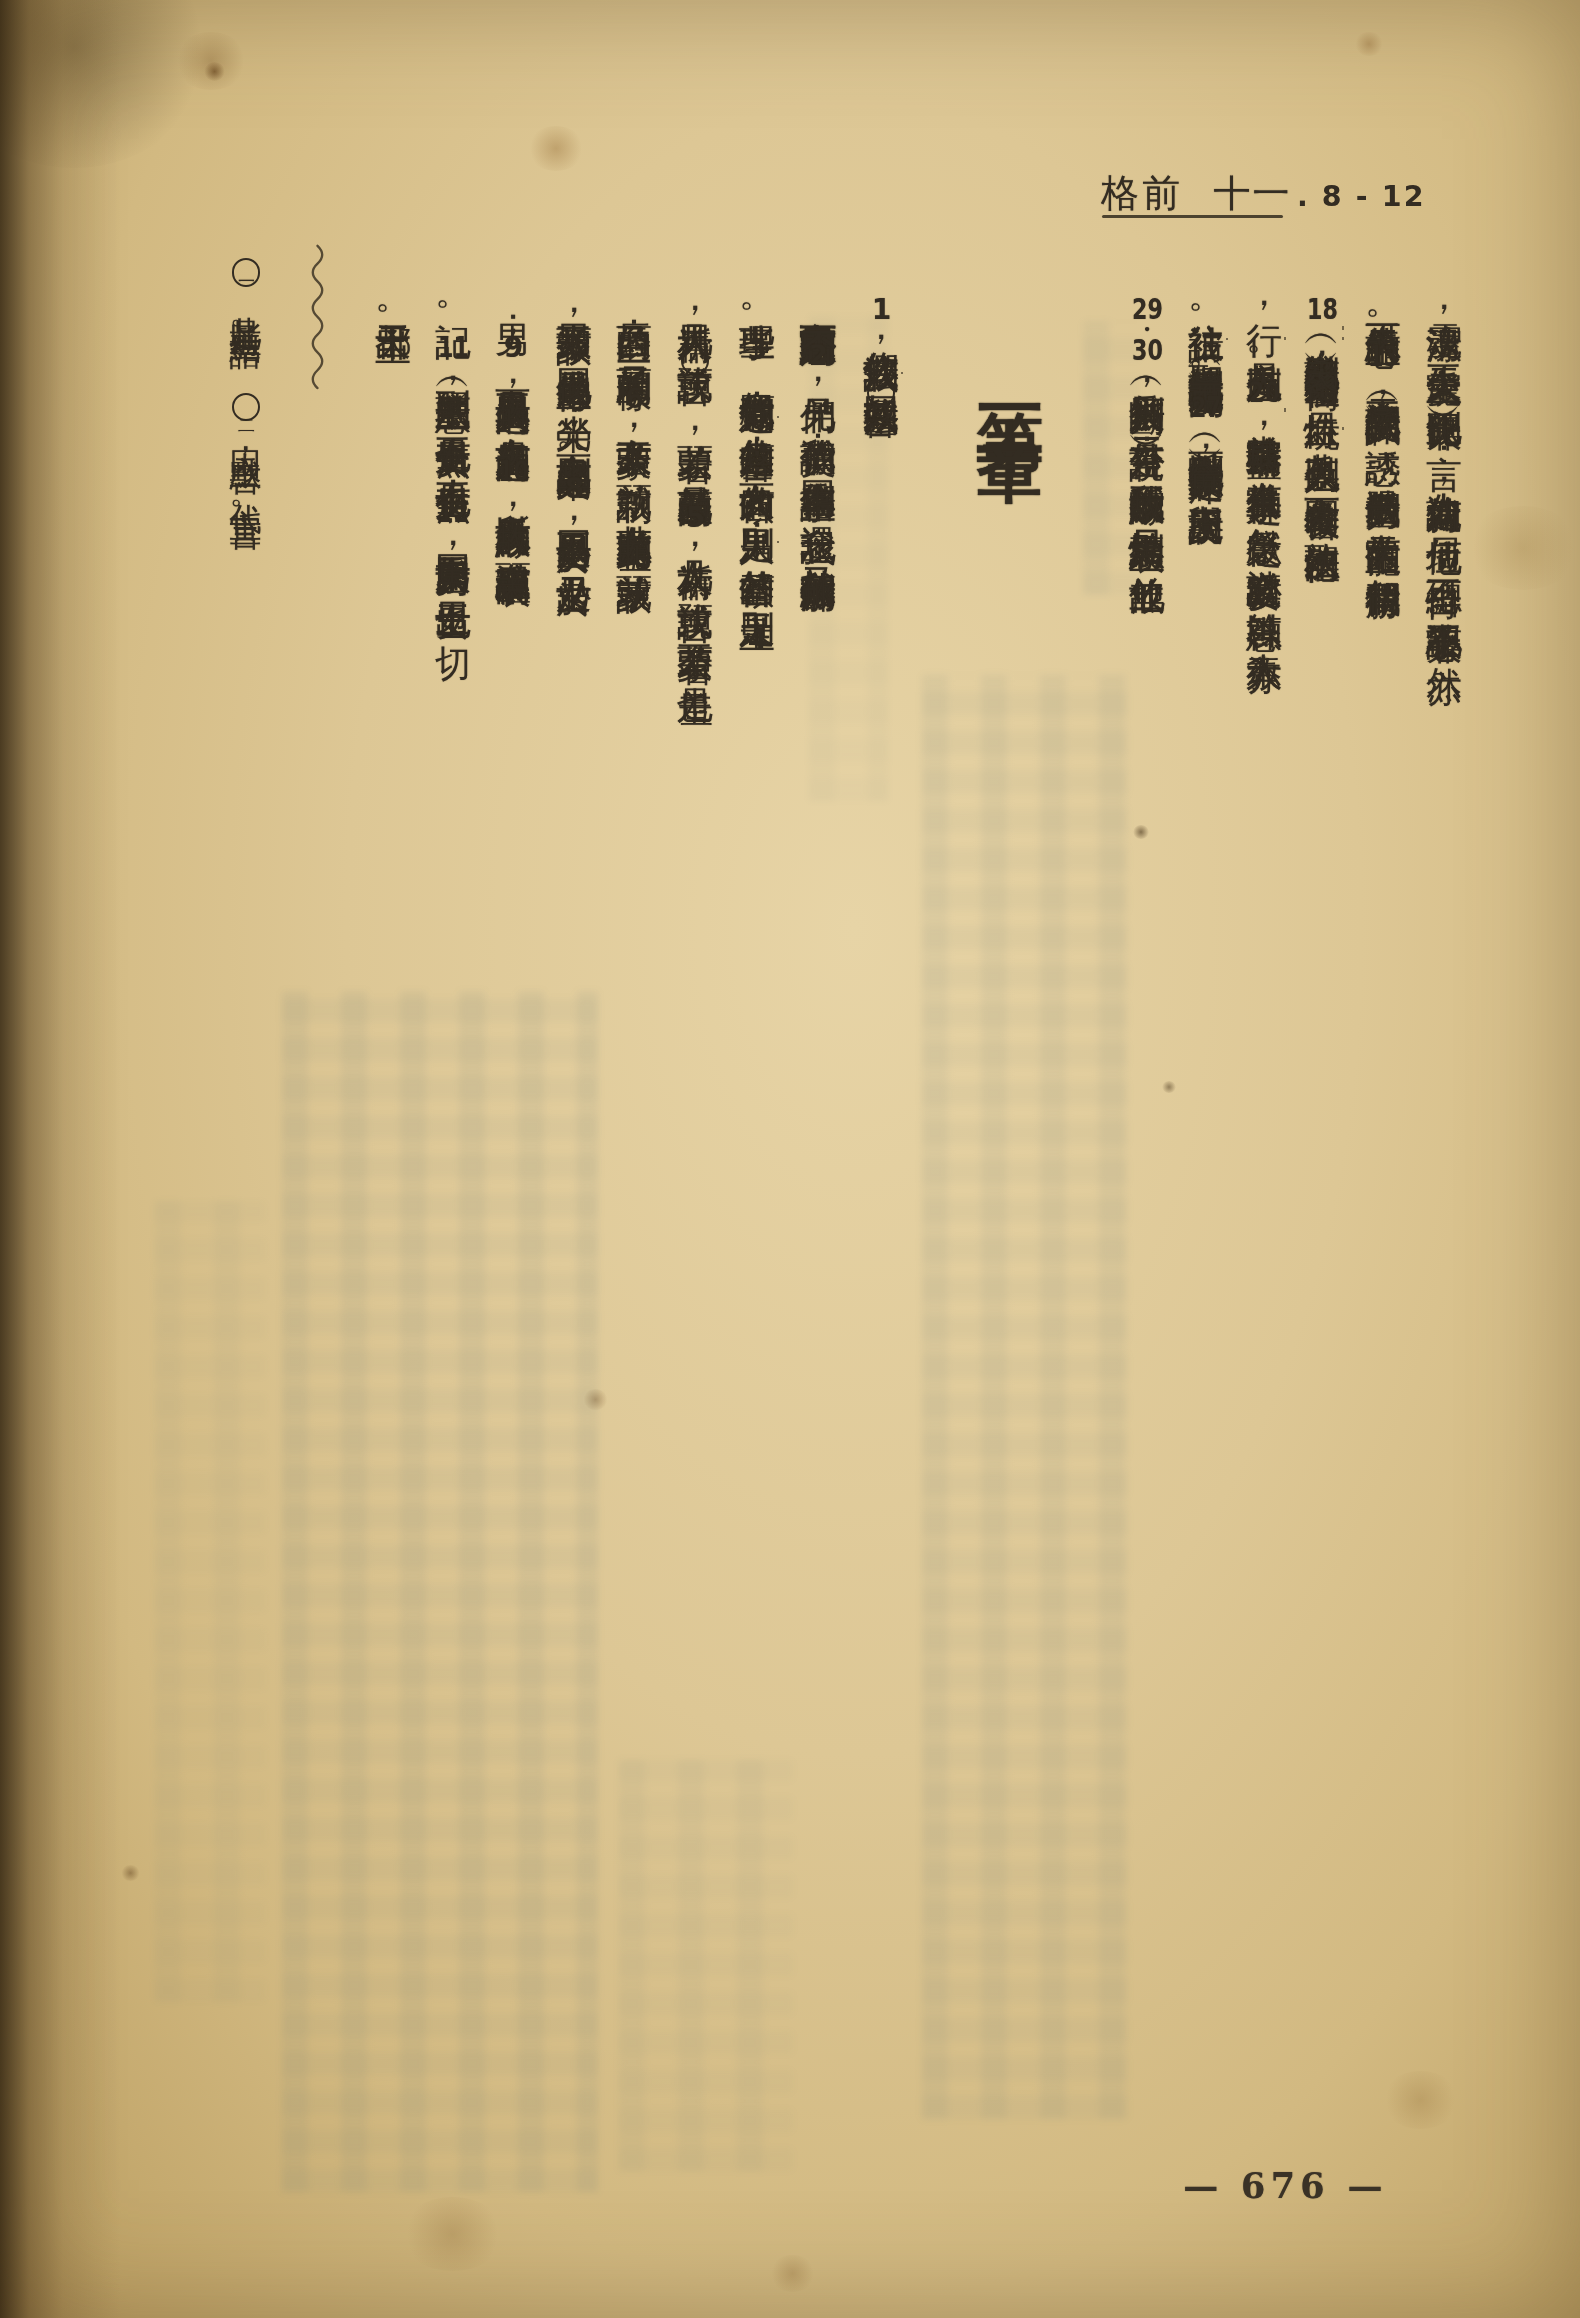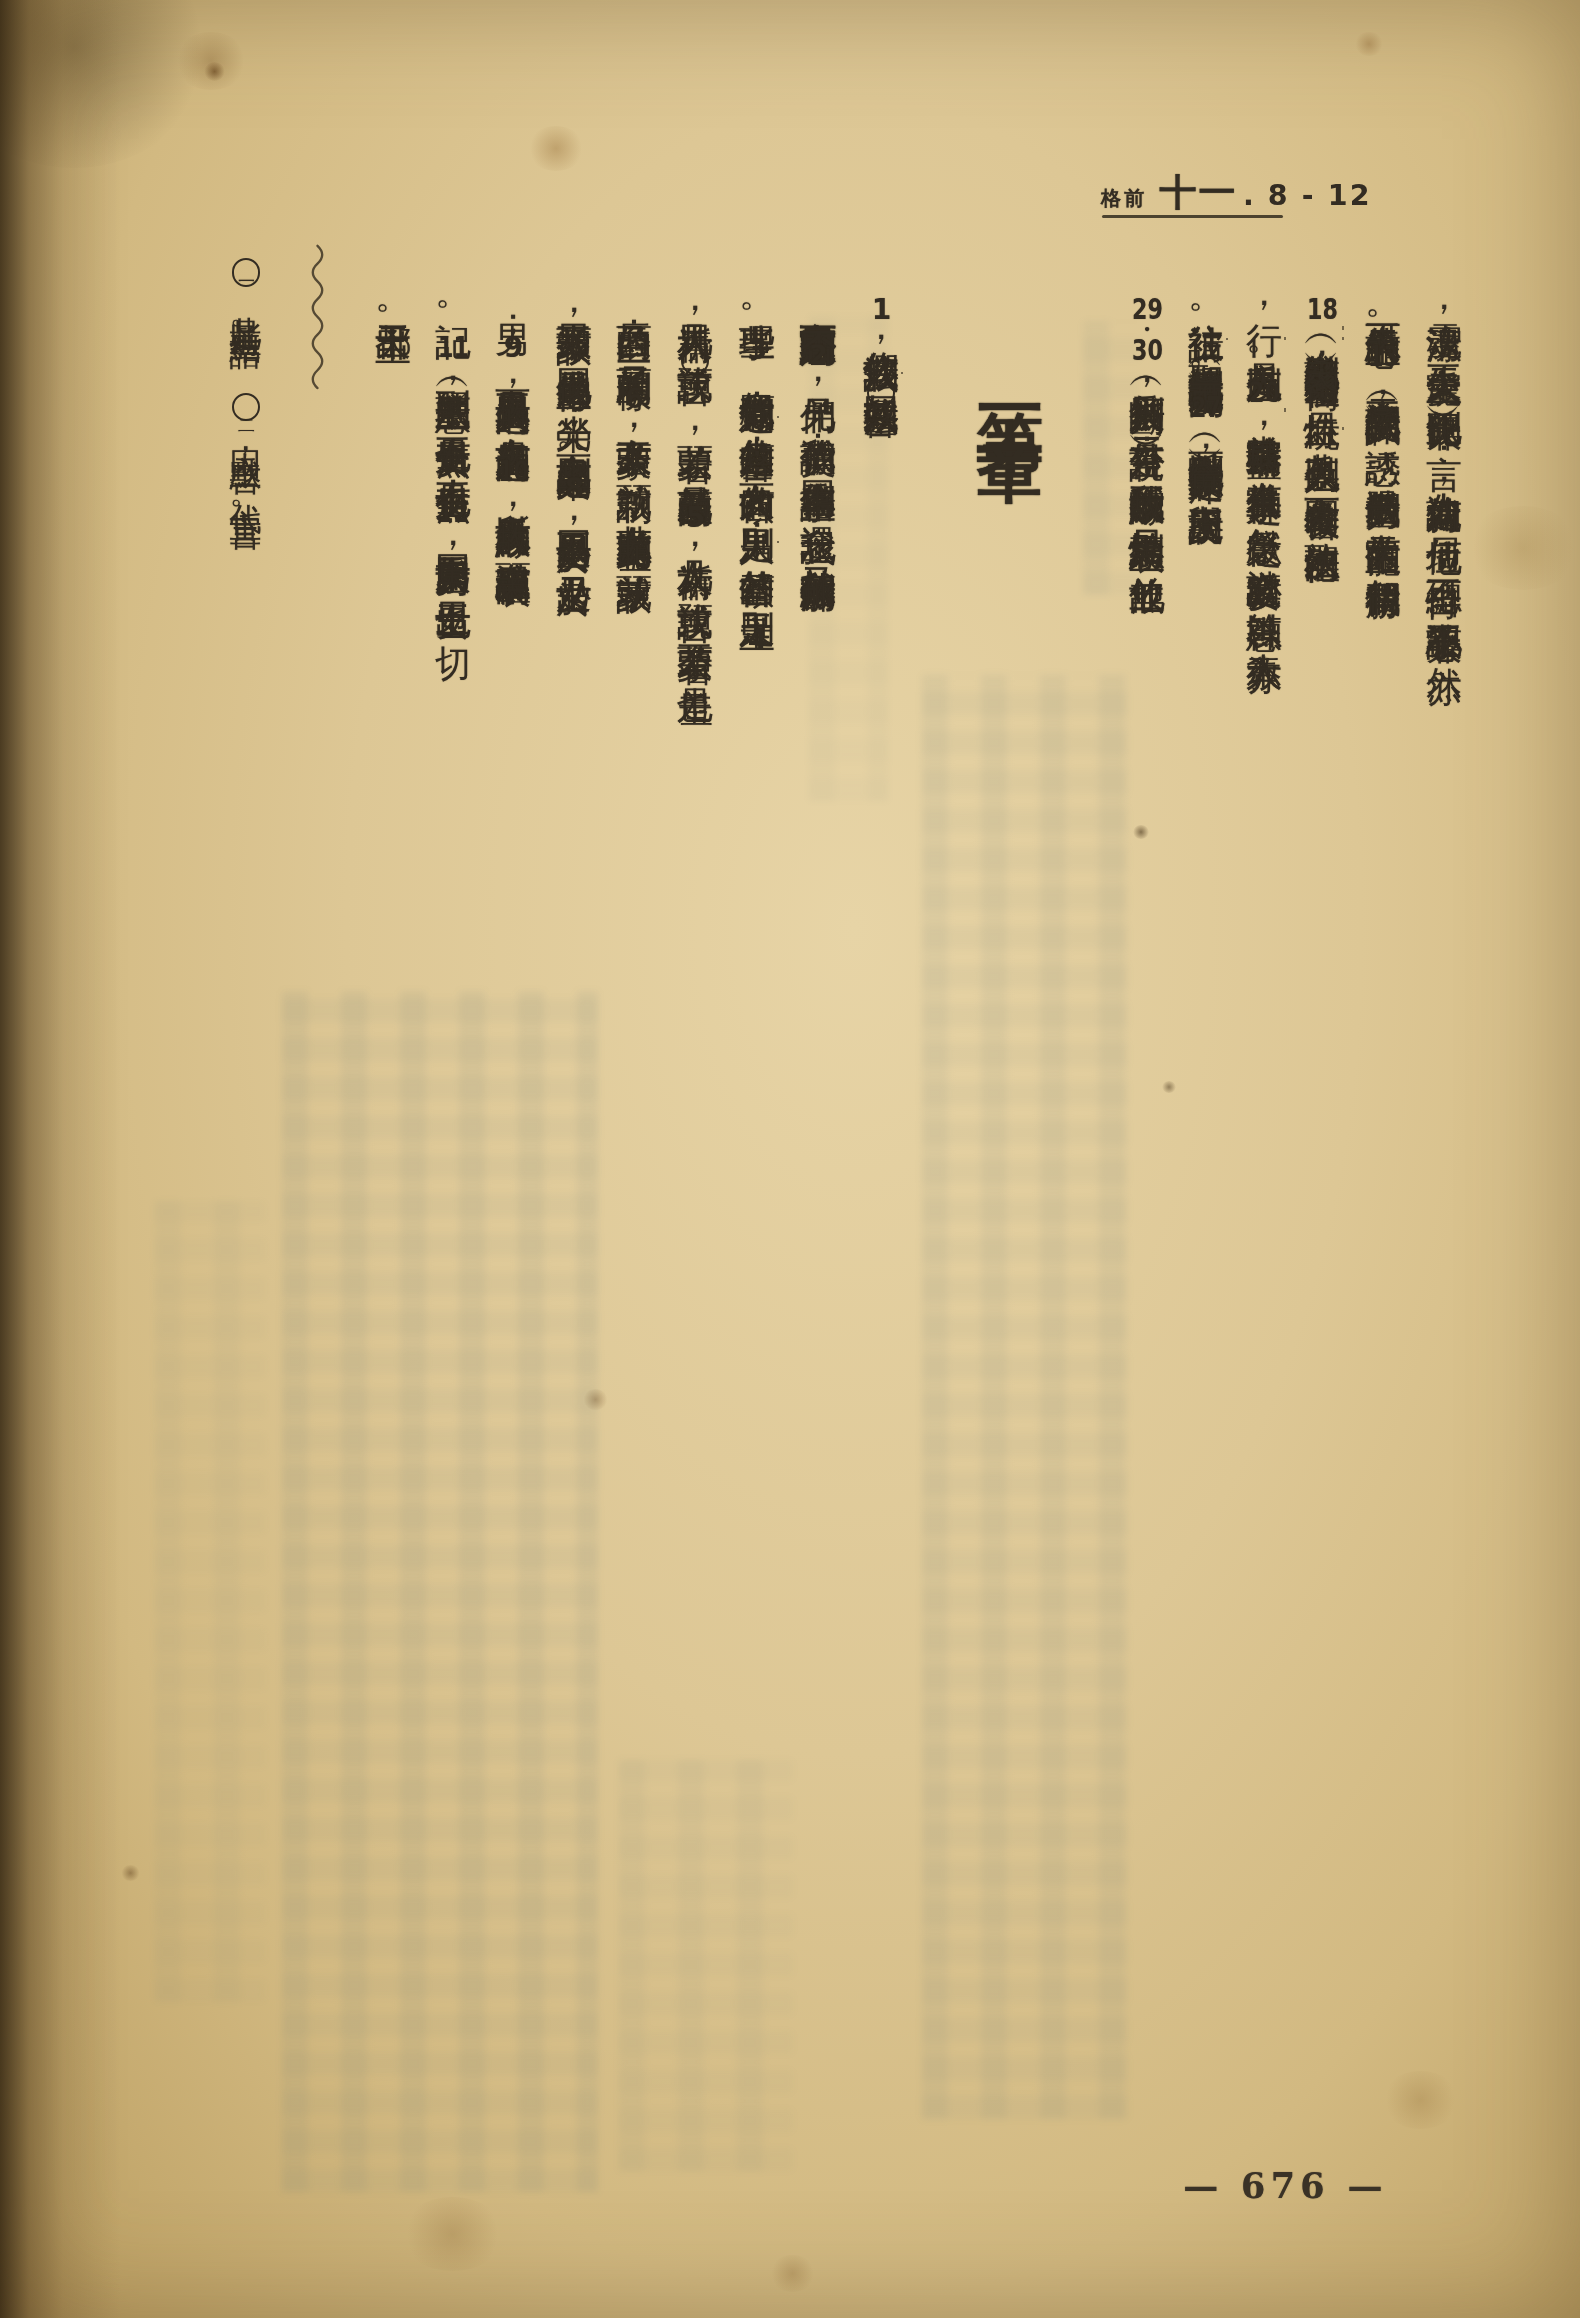--- a/index.html
+++ b/index.html
@@ -17,22 +17,22 @@
   .corner-shade{position:absolute;left:-63px;top:-74px;width:274px;height:242px;border-radius:50%;
     background:radial-gradient(circle, rgba(52,38,14,.38) 0%, rgba(52,38,14,0) 70%);}
   
   .ghost{position:absolute;filter:blur(3.7px);
     background:
       repeating-linear-gradient(90deg, rgba(106,121,115,.17) 0 26px, rgba(0,0,0,0) 26px 59px),
       repeating-linear-gradient(0deg, rgba(106,121,115,.11) 0 23px, rgba(0,0,0,0) 23px 39px);}
   .stain{position:absolute;border-radius:50%;}
   
   .header{position:absolute;left:1101px;top:168px;display:flex;align-items:baseline;color:var(--ink);white-space:nowrap;}
-  .header .book{font-size:20px;font-weight:700;letter-spacing:3.2px;text-shadow:0 0 1.1px rgba(45,38,25,.6);}
-  .header .chap{font-size:37px;font-weight:700;margin-left:12px;letter-spacing:2.1px;text-shadow:0 0 1.1px var(--ink);}
+  .header .book{font-size:38px;font-weight:400;letter-spacing:3.2px;text-shadow:0 0 1.1px rgba(45,38,25,.6);}
+  .header .chap{font-size:37px;font-weight:400;margin-left:30px;letter-spacing:2.1px;text-shadow:0 0 1.1px var(--ink);}
   .header .range{font-size:28.5px;font-weight:700;margin-left:5.3px;font-family:"DejaVu Sans",sans-serif;letter-spacing:2.1px;}
   .header-rule{position:absolute;left:1102px;top:215px;width:181px;height:3.2px;background:rgba(51,43,29,.85);border-radius:1.6px;}
   
   .vcol{position:absolute;top:295px;writing-mode:vertical-rl;text-orientation:mixed;
     width:59px;line-height:59px;font-size:36px;letter-spacing:1.1px;color:var(--ink);
     text-shadow:0 0 1.1px rgba(52,44,30,.5);white-space:nowrap;}
   .chapter-title{position:absolute;left:971px;top:359px;writing-mode:vertical-rl;
     width:79px;line-height:79px;font-size:66px;font-weight:900;letter-spacing:7.4px;color:var(--ink);
     text-shadow:0 0 1.1px var(--ink),0 0 1.6px rgba(40,33,20,.9);}
   .fncol{top:254px;font-size:32px;width:53px;line-height:53px;letter-spacing:4.2px;}

